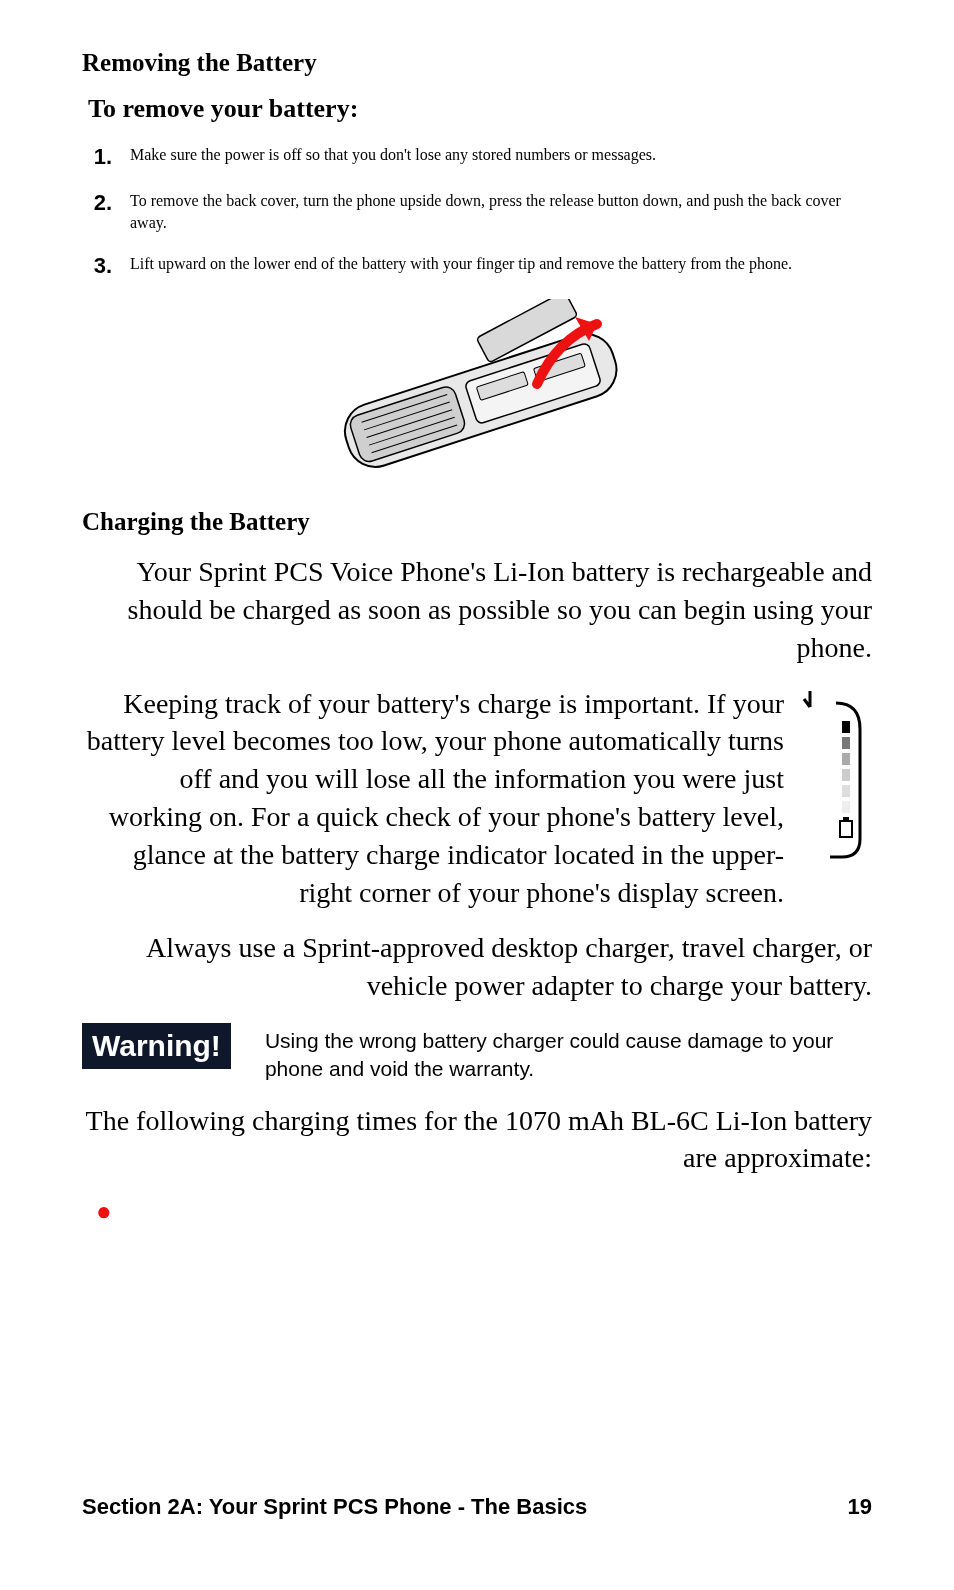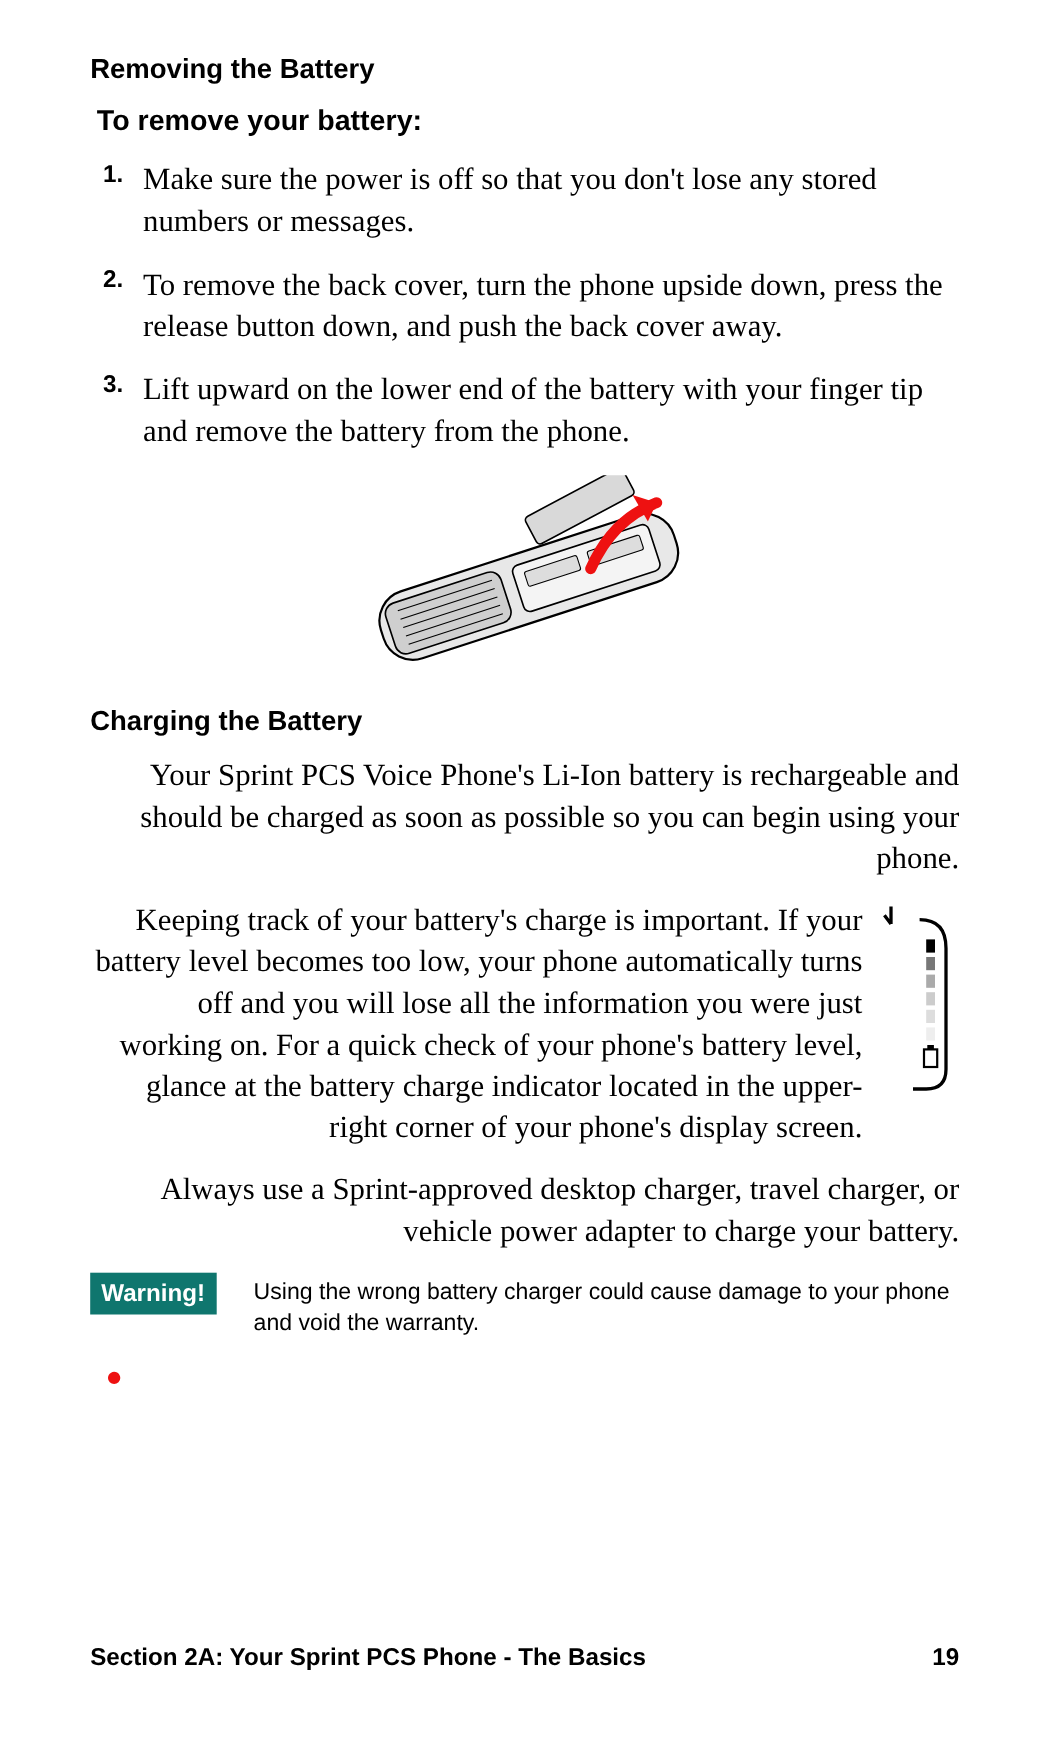--- a/index.html
+++ b/index.html
@@ -1,32 +1,32 @@
 <!DOCTYPE html>
 <html><head>
 <meta charset="utf-8">
 <style>
   * { box-sizing: border-box; margin: 0; padding: 0; }
   html, body { width: 954px; height: 1590px; background: #fff; font-family: Georgia, 'Times New Roman', serif; color: #000; }
   .page { position: relative; width: 954px; height: 1590px; padding: 48px 82px 70px 82px; }
-  .sans { font-family: Liberation Sans, sans-serif; }
+  .sans { font-family: Liberation Serif, serif; }
   .h1 { font-weight: bold; font-size: 25px; line-height: 1.2; margin-bottom: 16px; }
   .h2 { font-weight: bold; font-size: 25px; line-height: 1.2; margin: 24px 0 16px 0; }
   .intro { font-weight: bold; font-size: 26px; margin: 0 0 20px 6px; }
   ol.steps { list-style: none; padding: 0; margin: 0 0 20px 0; }
   ol.steps li { display: flex; align-items: flex-start; margin-bottom: 20px; }
   ol.steps li .num { font-family: Arial, Helvetica, sans-serif; font-weight: bold; font-size: 22px; width: 48px; text-align: right; padding-right: 18px; flex-shrink: 0; }
-  ol.steps li .txt { font-size: 28px; line-height: 1.35; }
+  ol.steps li .txt { font-size: 16px; line-height: 1.35; }
   .illus-wrap { text-align: center; margin: 8px 0 24px 0; }
   .para { font-size: 28px; line-height: 1.35; margin-bottom: 18px; text-align: right; }
   .row { display: flex; align-items: flex-start; gap: 18px; margin-bottom: 18px; }
   .row .para { margin-bottom: 0; flex: 1; }
   .batt-ind { flex-shrink: 0; margin-top: 4px; }
   .warning-box { display: flex; align-items: flex-start; margin-bottom: 18px; }
-  .warning-label { background: #0f766e; color: #fff; font-family: Arial, Helvetica, sans-serif; font-weight: bold; font-size: 22px; padding: 6px 10px; margin-right: 10px; flex-shrink: 0; }
+  .warning-label { background: #0f172a; color: #fff; font-family: Arial, Helvetica, sans-serif; font-weight: bold; font-size: 30px; padding: 6px 10px; margin-right: 10px; flex-shrink: 0; }
   .warning-text { font-family: Arial, Helvetica, sans-serif; font-size: 21px; line-height: 1.35; padding-top: 4px; margin-left: 24px; }
   ul.bul { list-style: none; padding: 0; margin: 0; }
   ul.bul li { display: flex; align-items: flex-start; font-size: 24px; line-height: 1.35; margin-bottom: 10px; }
   ul.bul li .dot { color: #e11; font-size: 26px; line-height: 1; margin: 4px 16px 0 14px; }
   ul.bul li .blabel { font-family: Arial, Helvetica, sans-serif; font-weight: bold; }
   .footer { position: absolute; left: 82px; right: 82px; bottom: 70px; display: flex; justify-content: space-between; font-family: Arial, Helvetica, sans-serif; font-weight: bold; font-size: 22px; }
 </style>
 </head>
 <body>
 
@@ -94,20 +94,21 @@
     </div>
   </div>
 
   <p class="para">Always use a Sprint-approved desktop charger, travel charger, or vehicle power adapter to charge your battery.</p>
 
   <div class="warning-box">
     <div class="warning-label">Warning!</div>
     <div class="warning-text">Using the wrong battery charger could cause damage to your phone and void the warranty.</div>
   </div>
 
+  <p class="para">The following charging times for the 1070 mAh BL-6C Li-Ion battery are approximate:</p>
 
   <ul class="bul">
     <li>
       <span class="dot">●</span>
     </li>
   </ul>
 
   <div class="footer">
     <span>Section 2A: Your Sprint PCS Phone - The Basics</span>
     <span>19</span>

